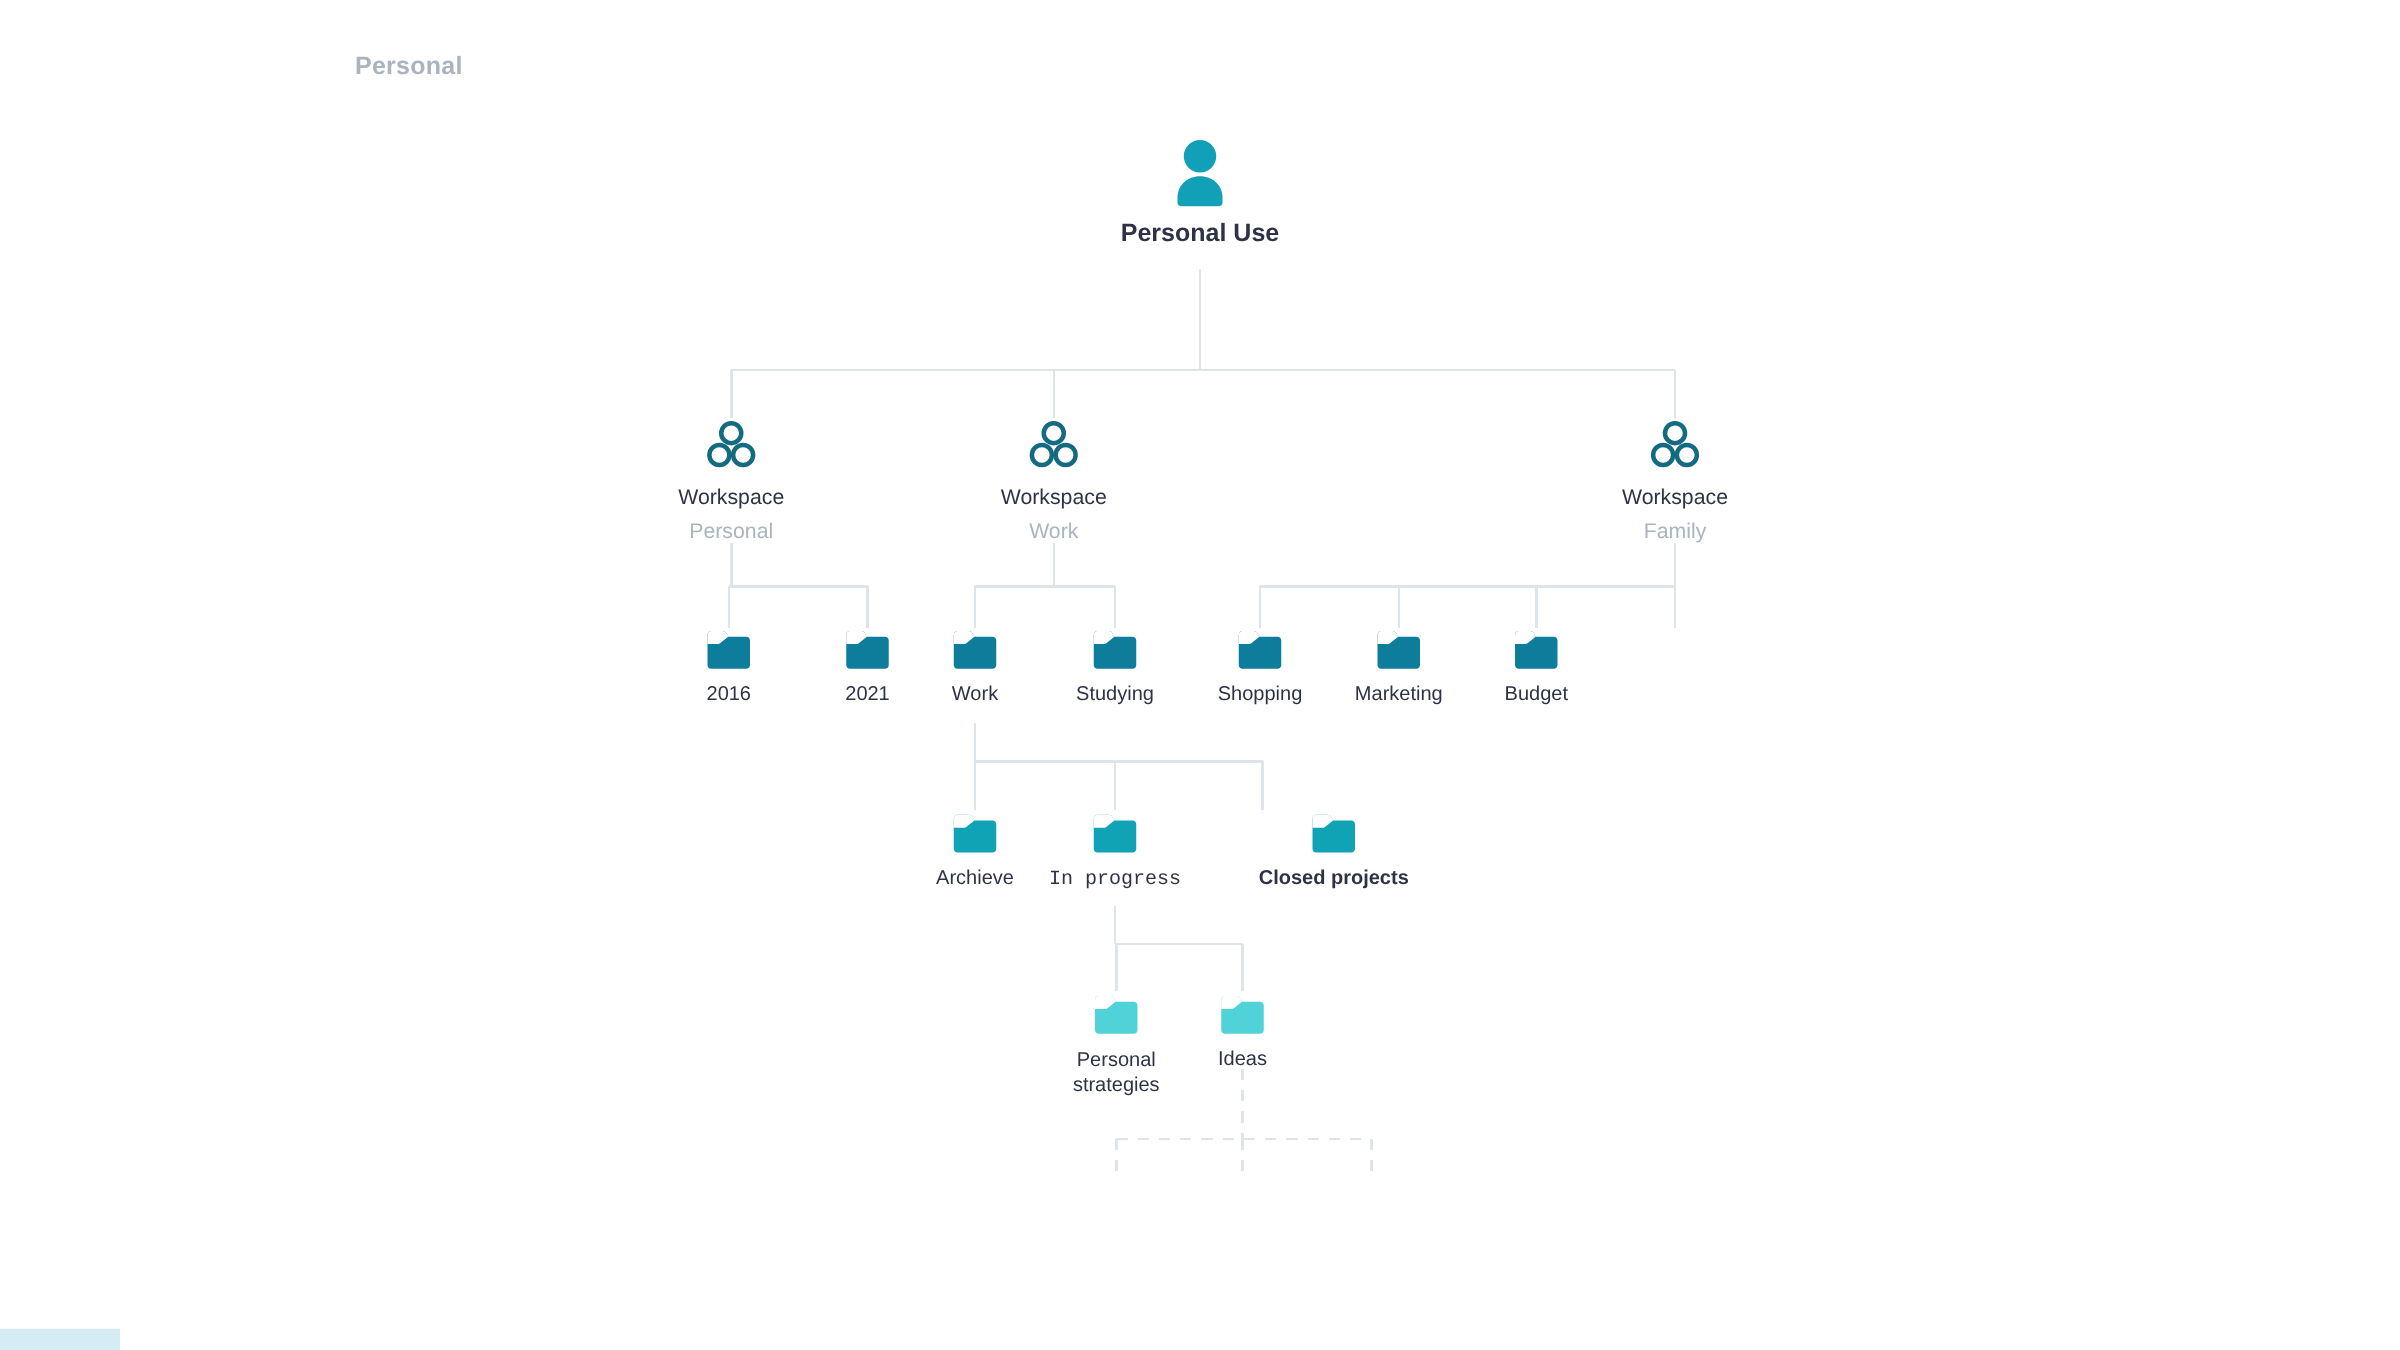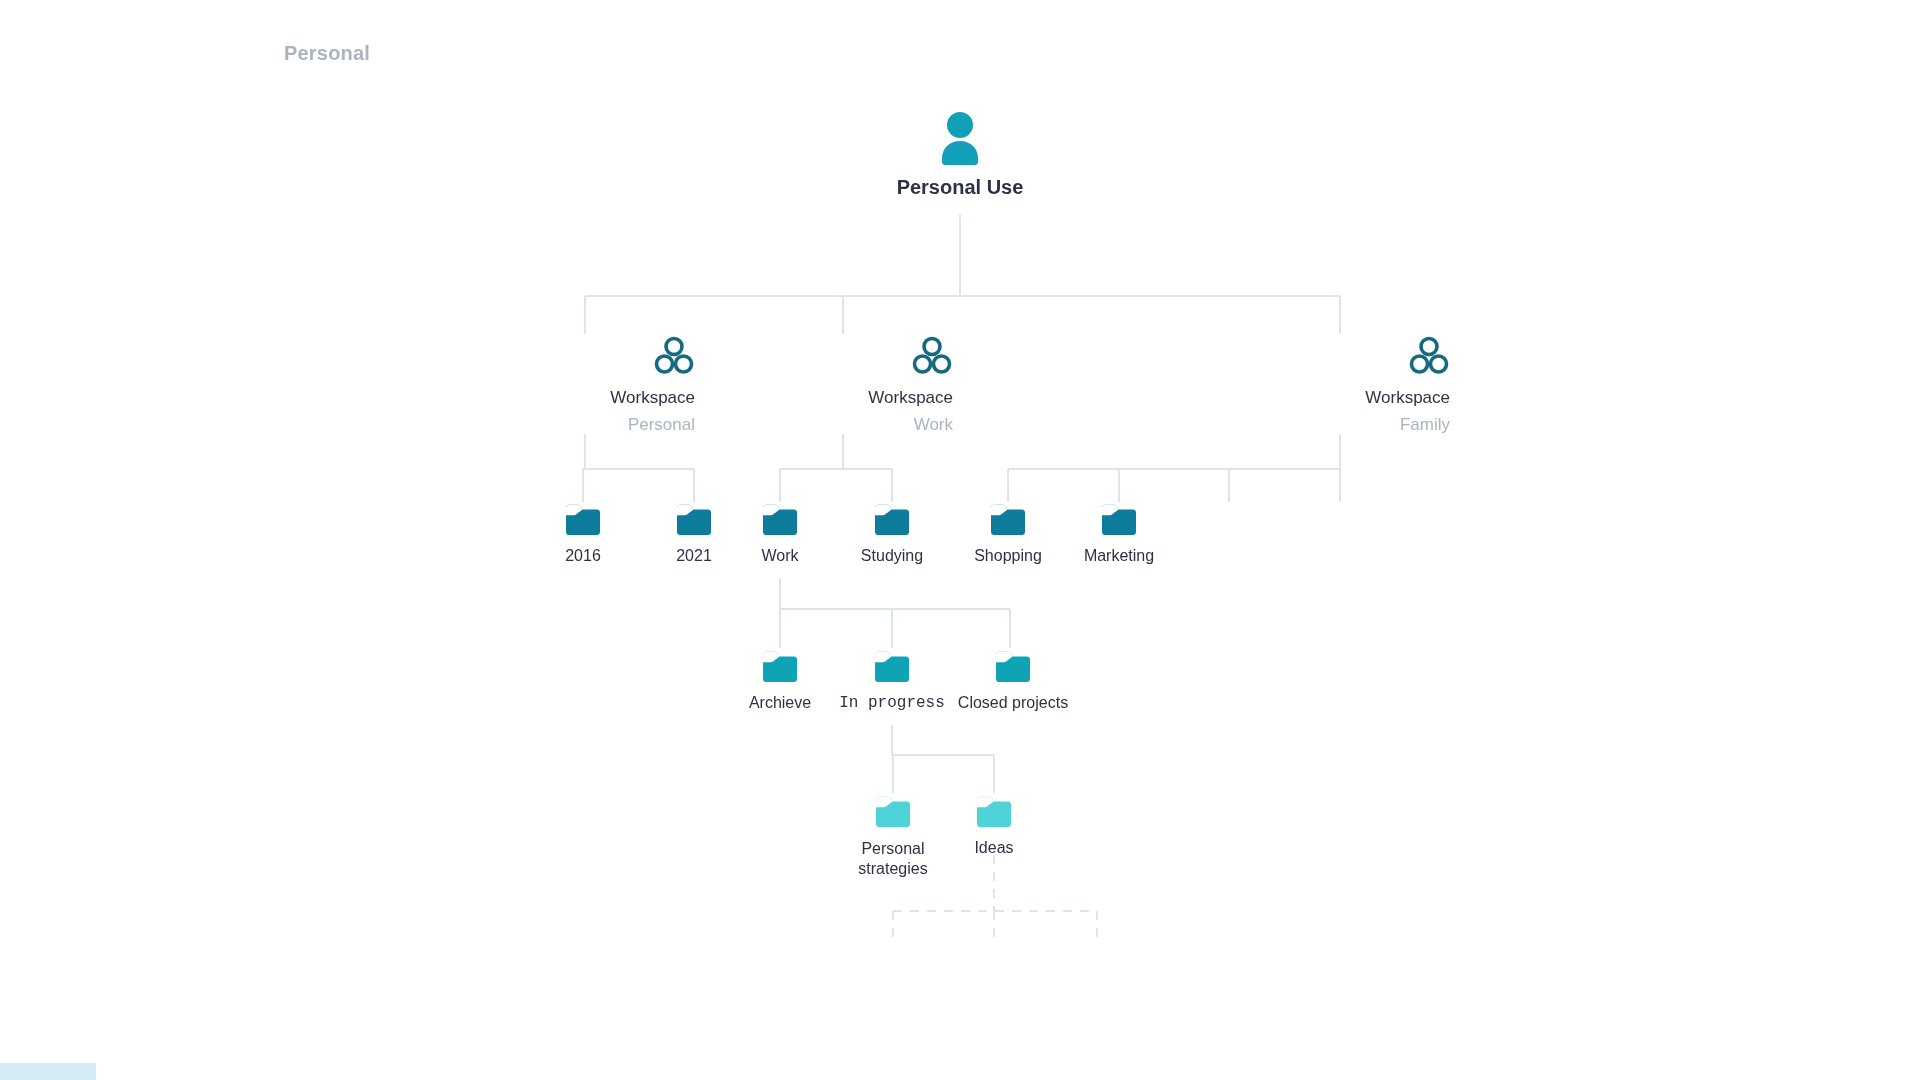--- a/index.html
+++ b/index.html
@@ -75,21 +75,21 @@
 
   
   .node-root { width: 260px; }
   .node-root .node-label {
     font-size: 20px;
     font-weight: bold;
     margin-top: 10px;
   }
 
   
-  .node-workspace { width: 220px; text-align: right; }
+  .node-workspace { width: 220px; }
   .node-workspace .node-label {
     font-size: 17px;
     font-weight: normal;
     margin-top: 11px;
   }
   .node-workspace .node-sublabel {
     font-size: 17px;
     margin-top: 7px;
   }
 
@@ -287,20 +287,29 @@
   <div class="node node-folder" style="left:1119px; top:503px;">
     <span class="node-icon">
       <svg width="40" height="34" viewBox="0 0 40 34" aria-hidden="true">
         <path d="M3,5 C3,3 4.3,1.8 6,1.8 L15,1.8 C16.3,1.8 17.4,2.5 18,3.6 L19.5,6.4 L34,6.4 C35.7,6.4 37,7.6 37,9.4 L37,29 C37,30.8 35.7,32 34,32 L6,32 C4.3,32 3,30.8 3,29 Z" fill="#0d7d9b"></path>
         <path d="M3,5 C3,3 4.3,1.8 6,1.8 L15,1.8 C16.3,1.8 17.4,2.5 18,3.6 L19.5,6.4 L13,11.5 C12.3,12 11.6,12.2 10.8,12.2 L3,12.2 Z" fill="#ffffff"></path>
       </svg>
     </span>
     <span class="node-label">Marketing</span>
   </div>
 
+  <div class="node node-folder" style="left:1229px; top:503px;">
+    <span class="node-icon">
+      <svg width="40" height="34" viewBox="0 0 40 34" aria-hidden="true">
+        <path d="M3,5 C3,3 4.3,1.8 6,1.8 L15,1.8 C16.3,1.8 17.4,2.5 18,3.6 L19.5,6.4 L34,6.4 C35.7,6.4 37,7.6 37,9.4 L37,29 C37,30.8 35.7,32 34,32 L6,32 C4.3,32 3,30.8 3,29 Z" fill="#0d7d9b"></path>
+        <path d="M3,5 C3,3 4.3,1.8 6,1.8 L15,1.8 C16.3,1.8 17.4,2.5 18,3.6 L19.5,6.4 L13,11.5 C12.3,12 11.6,12.2 10.8,12.2 L3,12.2 Z" fill="#ffffff"></path>
+      </svg>
+    </span>
+    <span class="node-label">Budget</span>
+  </div>
 
 
   <div class="node node-folder" style="left:780px; top:650px;">
     <span class="node-icon">
       <svg width="40" height="34" viewBox="0 0 40 34" aria-hidden="true">
         <path d="M3,5 C3,3 4.3,1.8 6,1.8 L15,1.8 C16.3,1.8 17.4,2.5 18,3.6 L19.5,6.4 L34,6.4 C35.7,6.4 37,7.6 37,9.4 L37,29 C37,30.8 35.7,32 34,32 L6,32 C4.3,32 3,30.8 3,29 Z" fill="#10a3b5"></path>
         <path d="M3,5 C3,3 4.3,1.8 6,1.8 L15,1.8 C16.3,1.8 17.4,2.5 18,3.6 L19.5,6.4 L13,11.5 C12.3,12 11.6,12.2 10.8,12.2 L3,12.2 Z" fill="#ffffff"></path>
       </svg>
     </span>
     <span class="node-label">Archieve</span>
@@ -309,21 +318,21 @@
   <div class="node node-folder" style="left:892px; top:650px;font-family:Liberation Mono, monospace;">
     <span class="node-icon">
       <svg width="40" height="34" viewBox="0 0 40 34" aria-hidden="true">
         <path d="M3,5 C3,3 4.3,1.8 6,1.8 L15,1.8 C16.3,1.8 17.4,2.5 18,3.6 L19.5,6.4 L34,6.4 C35.7,6.4 37,7.6 37,9.4 L37,29 C37,30.8 35.7,32 34,32 L6,32 C4.3,32 3,30.8 3,29 Z" fill="#10a3b5"></path>
         <path d="M3,5 C3,3 4.3,1.8 6,1.8 L15,1.8 C16.3,1.8 17.4,2.5 18,3.6 L19.5,6.4 L13,11.5 C12.3,12 11.6,12.2 10.8,12.2 L3,12.2 Z" fill="#ffffff"></path>
       </svg>
     </span>
     <span class="node-label">In progress</span>
   </div>
 
-  <div class="node node-folder" style="left:1013px; top:650px;">
+  <div class="node node-folder" style="left:1067px; top:650px;font-weight:bold;">
     <span class="node-icon">
       <svg width="40" height="34" viewBox="0 0 40 34" aria-hidden="true">
         <path d="M3,5 C3,3 4.3,1.8 6,1.8 L15,1.8 C16.3,1.8 17.4,2.5 18,3.6 L19.5,6.4 L34,6.4 C35.7,6.4 37,7.6 37,9.4 L37,29 C37,30.8 35.7,32 34,32 L6,32 C4.3,32 3,30.8 3,29 Z" fill="#10a3b5"></path>
         <path d="M3,5 C3,3 4.3,1.8 6,1.8 L15,1.8 C16.3,1.8 17.4,2.5 18,3.6 L19.5,6.4 L13,11.5 C12.3,12 11.6,12.2 10.8,12.2 L3,12.2 Z" fill="#ffffff"></path>
       </svg>
     </span>
     <span class="node-label">Closed projects</span>
   </div>
 
   <div class="node node-folder" style="left:893px; top:795px;">

